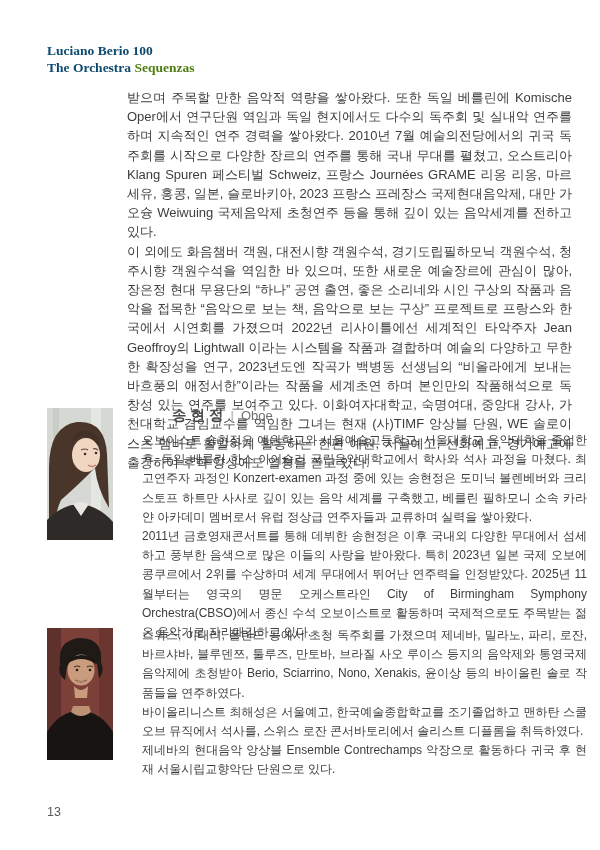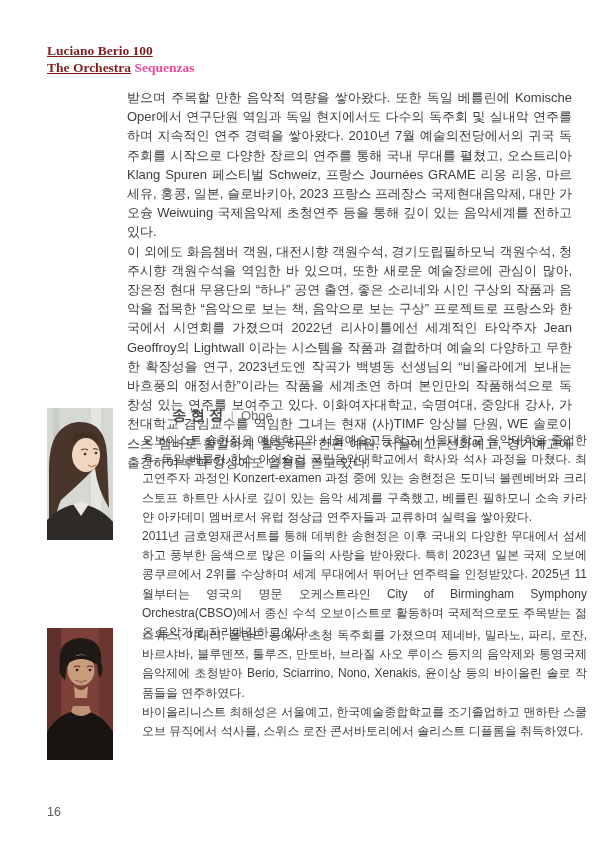--- a/index.html
+++ b/index.html
@@ -11,22 +11,22 @@
     overflow:hidden;
     font-family:"Liberation Sans","DejaVu Sans",sans-serif;
     color:#3d3d3d;
   }
   
   .doc-header{
     position:absolute;left:47px;top:42px;
     font-family:"Liberation Serif","DejaVu Serif",serif;
     font-weight:bold;font-size:13.5px;line-height:17px;
   }
-  .hdr-dark{color:#7f1d1d;text-decoration:underline;}
-  .hdr-orange{color:#ec4899;}
+  .hdr-dark{color:#0c4a6e;}
+  .hdr-orange{color:#4d7c0f;}
   
   .intro{
     position:absolute;left:127px;top:88px;width:445px;
     font-size:13px;line-height:19.2px;text-align:justify;
     color:#3d3d3d;
   }
   .intro p{margin:0;}
   
   .bio{position:absolute;left:0;width:600px;}
   .bio-photo{
@@ -113,19 +113,20 @@
         <path d="M28,52 q6,5 12,0 q-6,3 -12,0 Z" fill="#f2ece4" stroke="#8f5d4a" stroke-width="0.8"></path>
         <path d="M27,58 Q34,66 41,58 L40,70 L28,70 Z" fill="#c89c7c"></path>
         <path d="M0,132 L0,104 Q12,84 33,82 Q54,84 66,104 L66,132 Z" fill="#171412"></path>
         <path d="M24,84 Q34,92 44,84 L42,78 L26,78 Z" fill="#bd9274"></path>
       </svg>
     </div>
     <div class="bio-body">
       <div class="bio-text">
         <p>스위스, 이태리, 폴란드 등에서 초청 독주회를 가졌으며 제네바, 밀라노, 파리, 로잔, 바르샤바, 블루덴쯔, 툴루즈, 만토바, 브라질 사오 루이스 등지의 음악제와 통영국제음악제에 초청받아 Berio, Sciarrino, Nono, Xenakis, 윤이상 등의 바이올린 솔로 작품들을 연주하였다.</p>
         <p>바이올리니스트 최해성은 서울예고, 한국예술종합학교를 조기졸업하고 맨하탄 스쿨 오브 뮤직에서 석사를, 스위스 로잔 콘서바토리에서 솔리스트 디플롬을 취득하였다.</p>
+        <p>제네바의 현대음악 앙상블 Ensemble Contrechamps 악장으로 활동하다 귀국 후 현재 서울시립교향악단 단원으로 있다.</p>
       </div>
     </div>
   </div>
 
-  <div class="page-number">16</div>
+  <div class="page-number">13</div>
 
 </div>
 
 </body></html>

